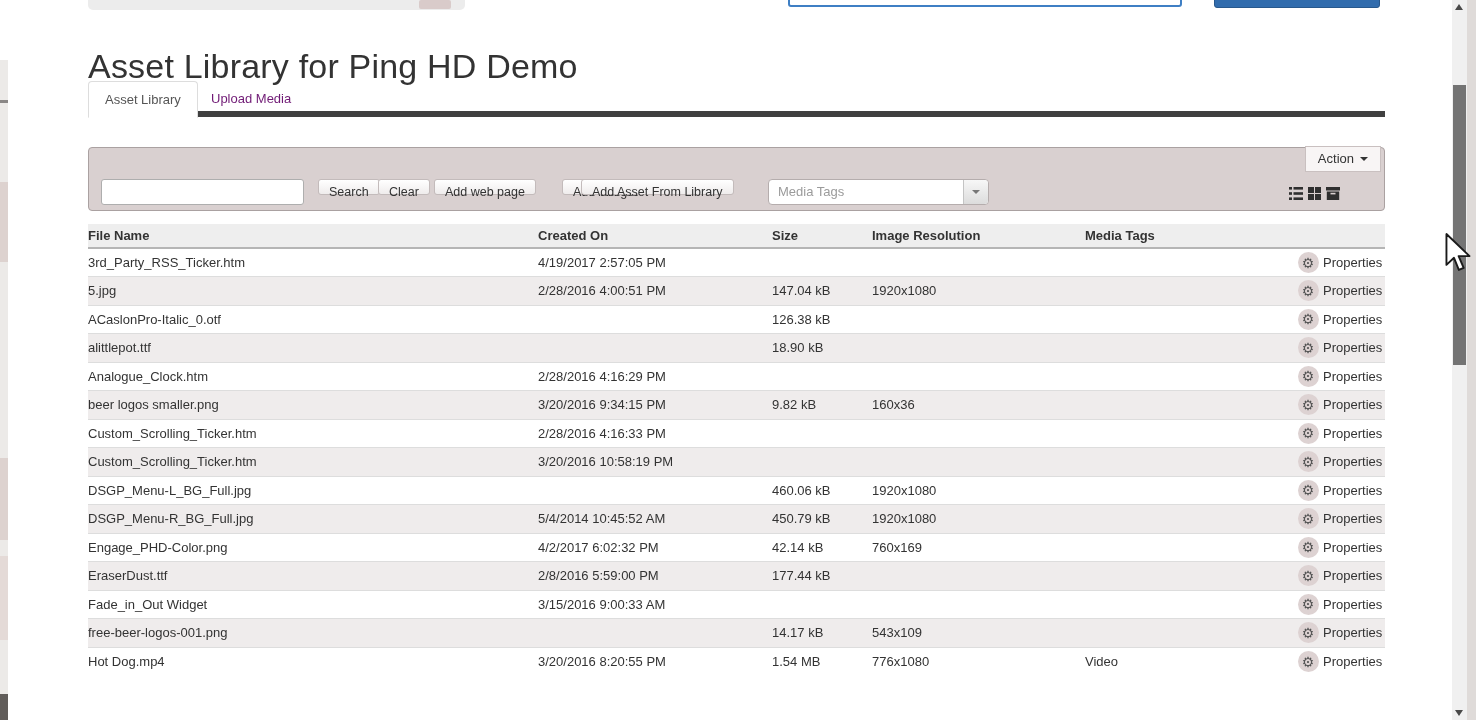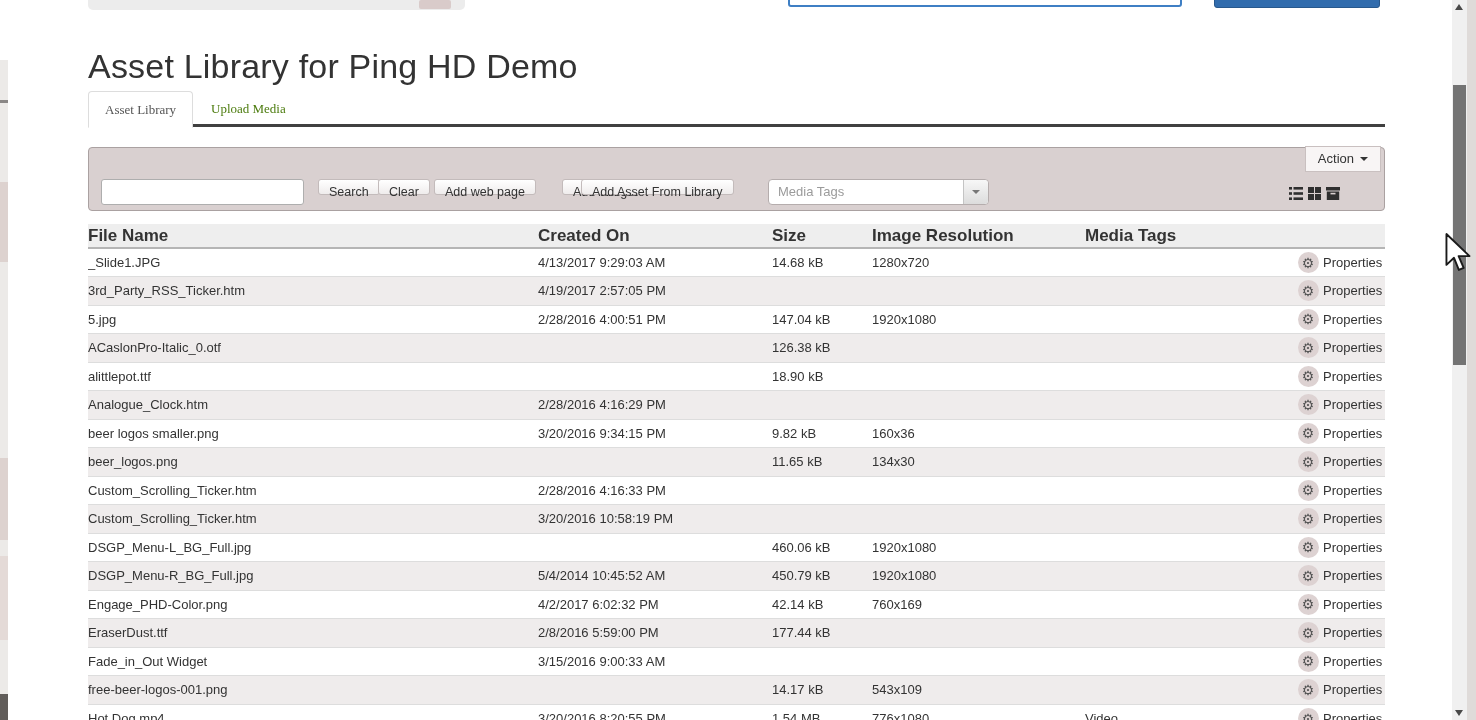--- a/index.html
+++ b/index.html
@@ -14,25 +14,25 @@
   
   #top-grey-box { left:88px; top:-18px; width:377px; height:28px; background:#ececec; border-radius:5px; }
   #top-grey-btn { left:419px; top:0; width:32px; height:9px; background:#d9cbca; border-radius:2px; }
   #top-blue-input { left:788px; top:-7px; width:394px; height:14px; background:#fff;
     border:2px solid var(--focus-blue); border-radius:3px; }
   #top-blue-btn { left:1214px; top:-5px; width:166px; height:13px; background:var(--primary-blue);
     border:1px solid #28588c; border-radius:3px; }
 
   
   #page-title { left:88px; top:47px; font-size:34px; font-weight:400; color:#333; letter-spacing:0.2px; }
-  #tabbar { left:88px; top:91px; width:1297px; height:36px; border-bottom:3px solid #404040;font-family:Liberation Serif, serif; }
+  #tabbar { left:88px; top:81px; width:1297px; height:36px; border-bottom:6px solid #404040; }
   .tab { position:absolute; top:0; height:36px; line-height:36px; padding:0 16px; font-size:13px; cursor:pointer; }
   .tab.active { left:0; background:#fff; border:1px solid #ddd; border-bottom:1px solid #fff;
     border-radius:4px 4px 0 0; color:#555; height:37px; }
-  .tab.inactive { left:107px; color:#4d7c0f; }
+  .tab.inactive { left:107px; color:#701a75; }
 
   
   #toolbar { left:88px; top:147px; width:1297px; height:64px; background:var(--toolbar-bg);
     border:1px solid #aaa1a1; border-radius:4px; }
   #toolbar .btn { position:absolute; top:31px; height:16px; line-height:24px; padding:0 10px;
     font-size:12.5px; color:#333; background:linear-gradient(#ffffff,#efecec);
     border:1px solid #c3bbbb; border-radius:3px; cursor:pointer;
     font-family:"Liberation Sans","DejaVu Sans",sans-serif; }
   #toolbar-search-input { position:absolute; left:12px; top:31px; width:203px; height:26px;
     border:1px solid #aeaeae; border-radius:3px; background:#fff; padding:0 6px; font-size:13px; }
@@ -48,21 +48,21 @@
   #view-icons { position:absolute; left:1200px; top:38px; display:flex; gap:5px; }
   #view-icons span { cursor:pointer; display:inline-block; }
   #action-button { position:absolute; top:-2px; right:3px; height:26px; line-height:24px; padding:0 12px;
     background:#f8f5f5; border:1px solid #c9c0c0; border-radius:0; font-size:13px; color:#333; cursor:pointer; }
   #action-button .caret-down { margin-left:6px; margin-top:-2px; }
 
   
   #asset-table-wrap { left:88px; top:224px; width:1297px; }
   table { width:1297px; border-collapse:collapse; table-layout:fixed; }
   th { height:24px; background:var(--header-bg); border-bottom:2px solid #b5b5b5;
-    font-size:17px; font-weight:bold; text-align:left; color:#333; }
+    font-size:13px; font-weight:bold; text-align:left; color:#333; }
   tbody tr { height:28.5px; }
   tbody tr + tr td { border-top:1px solid #ddd; }
   tbody tr:nth-child(even) { background:var(--row-stripe); }
   td { font-size:13px; color:#333; white-space:nowrap; overflow:hidden; }
   td.gear-cell { text-align:center; }
   .gear-badge { display:inline-flex; width:21px; height:21px; border-radius:50%;
     background:var(--gear-badge-bg); align-items:center; justify-content:center;
     color:#555; font-size:14px; cursor:pointer; vertical-align:middle; }
   .props-link { cursor:pointer; color:#333; }
 
@@ -172,33 +172,20 @@
         <th>Created On</th>
         <th>Size</th>
         <th>Image Resolution</th>
         <th>Media Tags</th>
         <th></th>
         <th></th>
       </tr>
     </thead>
     <tbody>
         <tr>
-    <td>_Slide1.JPG</td>
-    <td>4/13/2017 9:29:03 AM</td>
-    <td>14.68 kB</td>
-    <td>1280x720</td>
-    <td></td>
-    <td class="gear-cell">
-      <span class="gear-badge">⚙</span>
-    </td>
-    <td>
-      <span class="props-link">Properties</span>
-    </td>
-  </tr>
-        <tr>
     <td>3rd_Party_RSS_Ticker.htm</td>
     <td>4/19/2017 2:57:05 PM</td>
     <td></td>
     <td></td>
     <td></td>
     <td class="gear-cell">
       <span class="gear-badge">⚙</span>
     </td>
     <td>
       <span class="props-link">Properties</span>
@@ -254,33 +241,20 @@
     </td>
     <td>
       <span class="props-link">Properties</span>
     </td>
   </tr>
         <tr>
     <td>beer logos smaller.png</td>
     <td>3/20/2016 9:34:15 PM</td>
     <td>9.82 kB</td>
     <td>160x36</td>
-    <td></td>
-    <td class="gear-cell">
-      <span class="gear-badge">⚙</span>
-    </td>
-    <td>
-      <span class="props-link">Properties</span>
-    </td>
-  </tr>
-        <tr>
-    <td>beer_logos.png</td>
-    <td></td>
-    <td>11.65 kB</td>
-    <td>134x30</td>
     <td></td>
     <td class="gear-cell">
       <span class="gear-badge">⚙</span>
     </td>
     <td>
       <span class="props-link">Properties</span>
     </td>
   </tr>
         <tr>
     <td>Custom_Scrolling_Ticker.htm</td>

